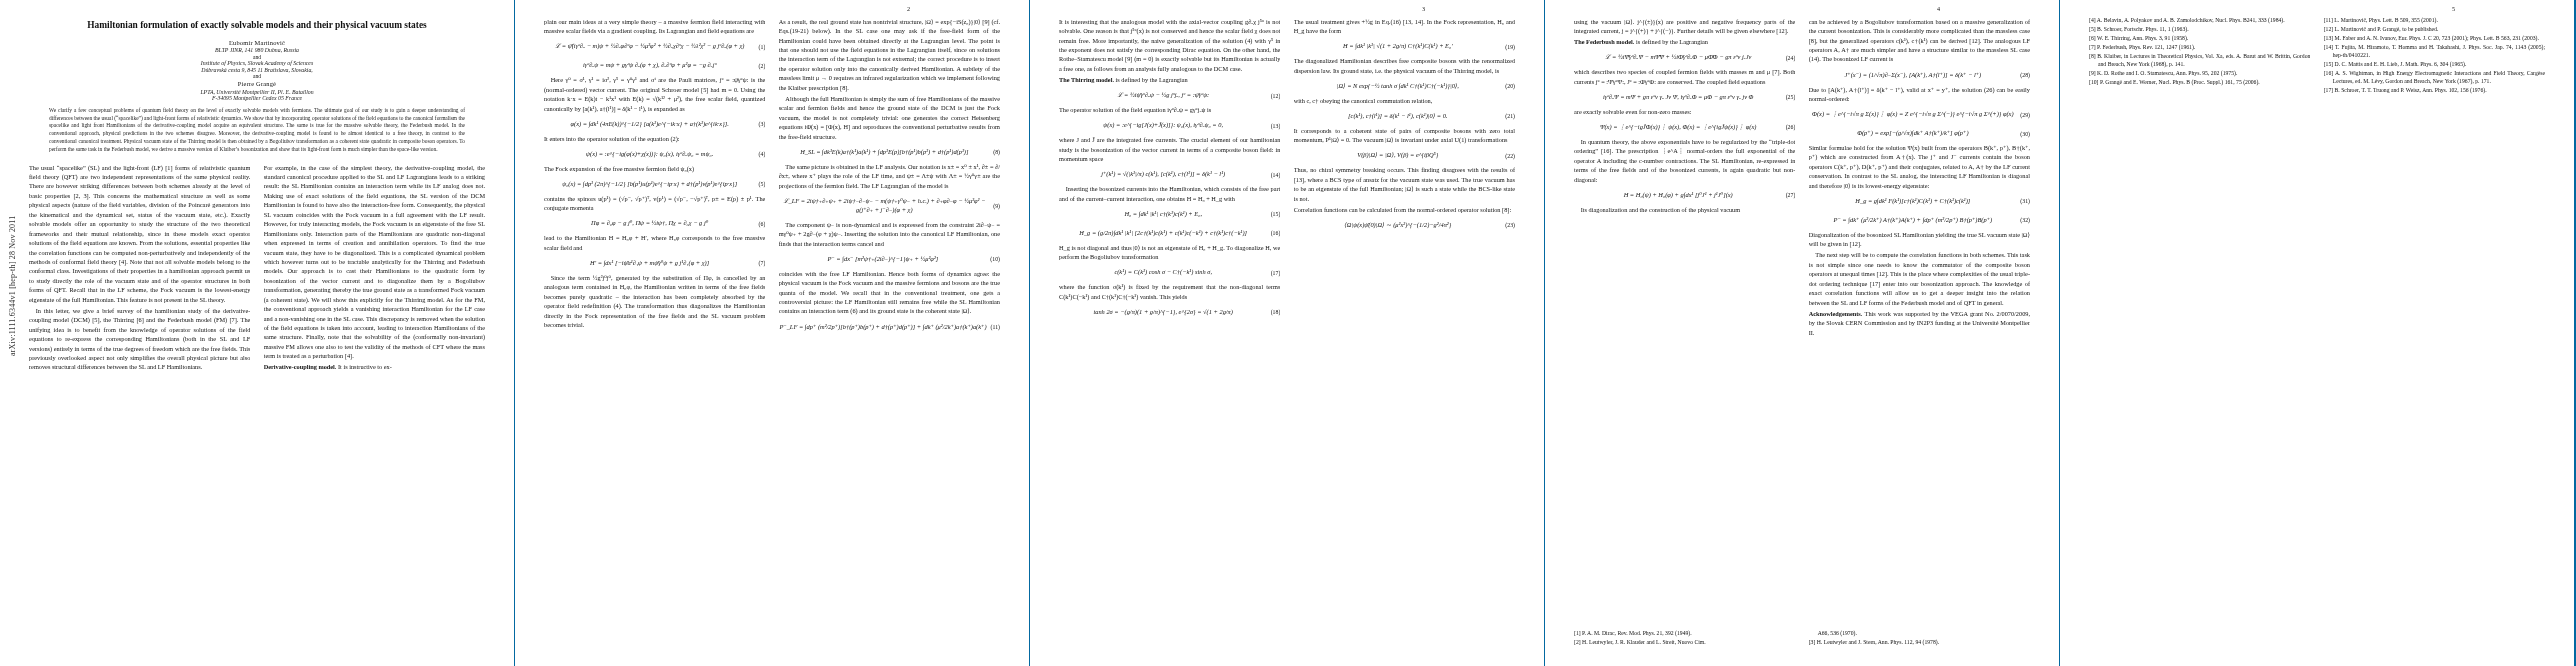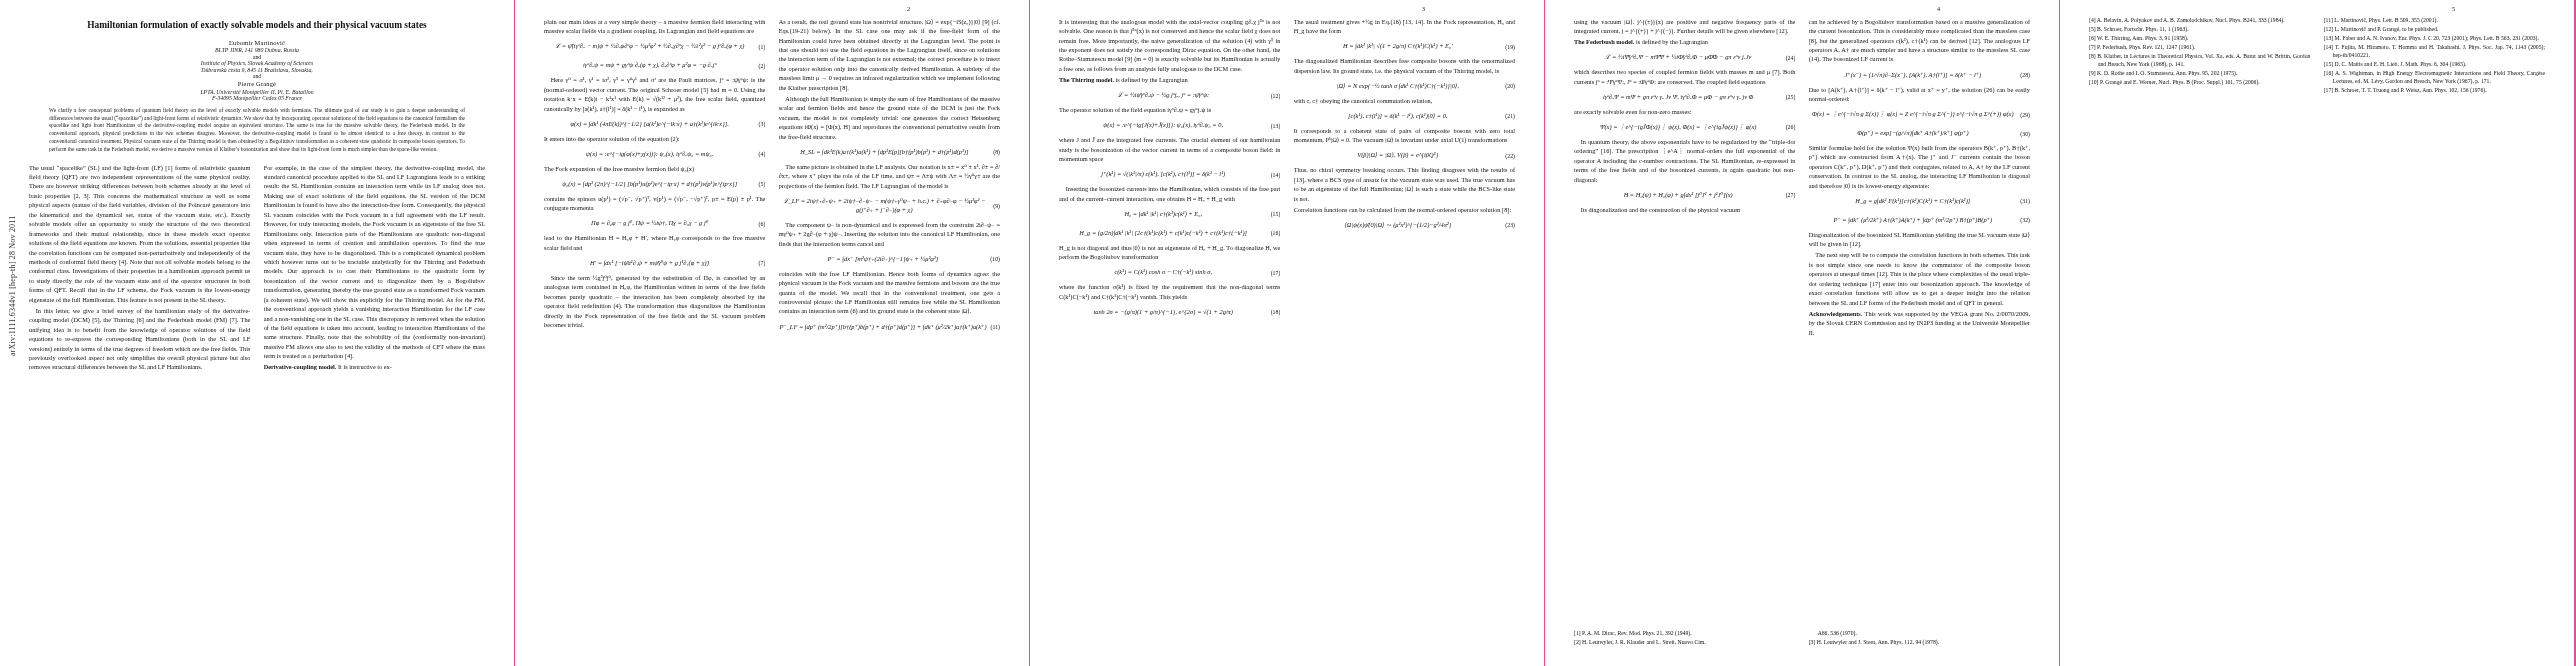--- a/index.html
+++ b/index.html
@@ -1,17 +1,17 @@
 <!DOCTYPE html>
 <html style="font-size:9px"><head>
 <meta charset="utf-8">
 <style>
   html,body{margin:0;padding:0;background:#b9b9b9;}
   body{width:2576px;height:667px;overflow:hidden;font-family:"Liberation Serif","DejaVu Serif",serif;}
-  #spread{display:flex;width:2576px;height:667px;gap:1px;background:#ec4899;}
+  #spread{display:flex;width:2576px;height:667px;gap:1px;background:#0369a1;}
   .page{position:relative;flex:0 0 auto;width:514px;height:667px;background:#ffffff;box-sizing:border-box;
         padding:16.7px 29px 19px 29px;color:#111;display:flex;flex-direction:column;overflow:hidden;}
   .page-num{position:absolute;top:5.6px;right:119px;font-size:6.1px;color:#111;}
   .arxiv{position:absolute;left:7.8px;top:356px;width:233px;transform:rotate(-90deg);transform-origin:0 0;
          font-size:8px;color:#333;white-space:nowrap;letter-spacing:0.2px;}
   .header{text-align:center;margin:1.1px 0 6.7px 0;}
   .title{font-size:9.4px;font-weight:bold;margin:2.2px 22px 7.2px 22px;line-height:1.25;}
   .author{font-size:6.4px;margin:1.1px 0;letter-spacing:0.2px;}
   .affil{font-size:5.8px;font-style:italic;margin:0.6px 0;color:#222;}
   .plain{font-size:5.6px;margin:0.6px 0;}

